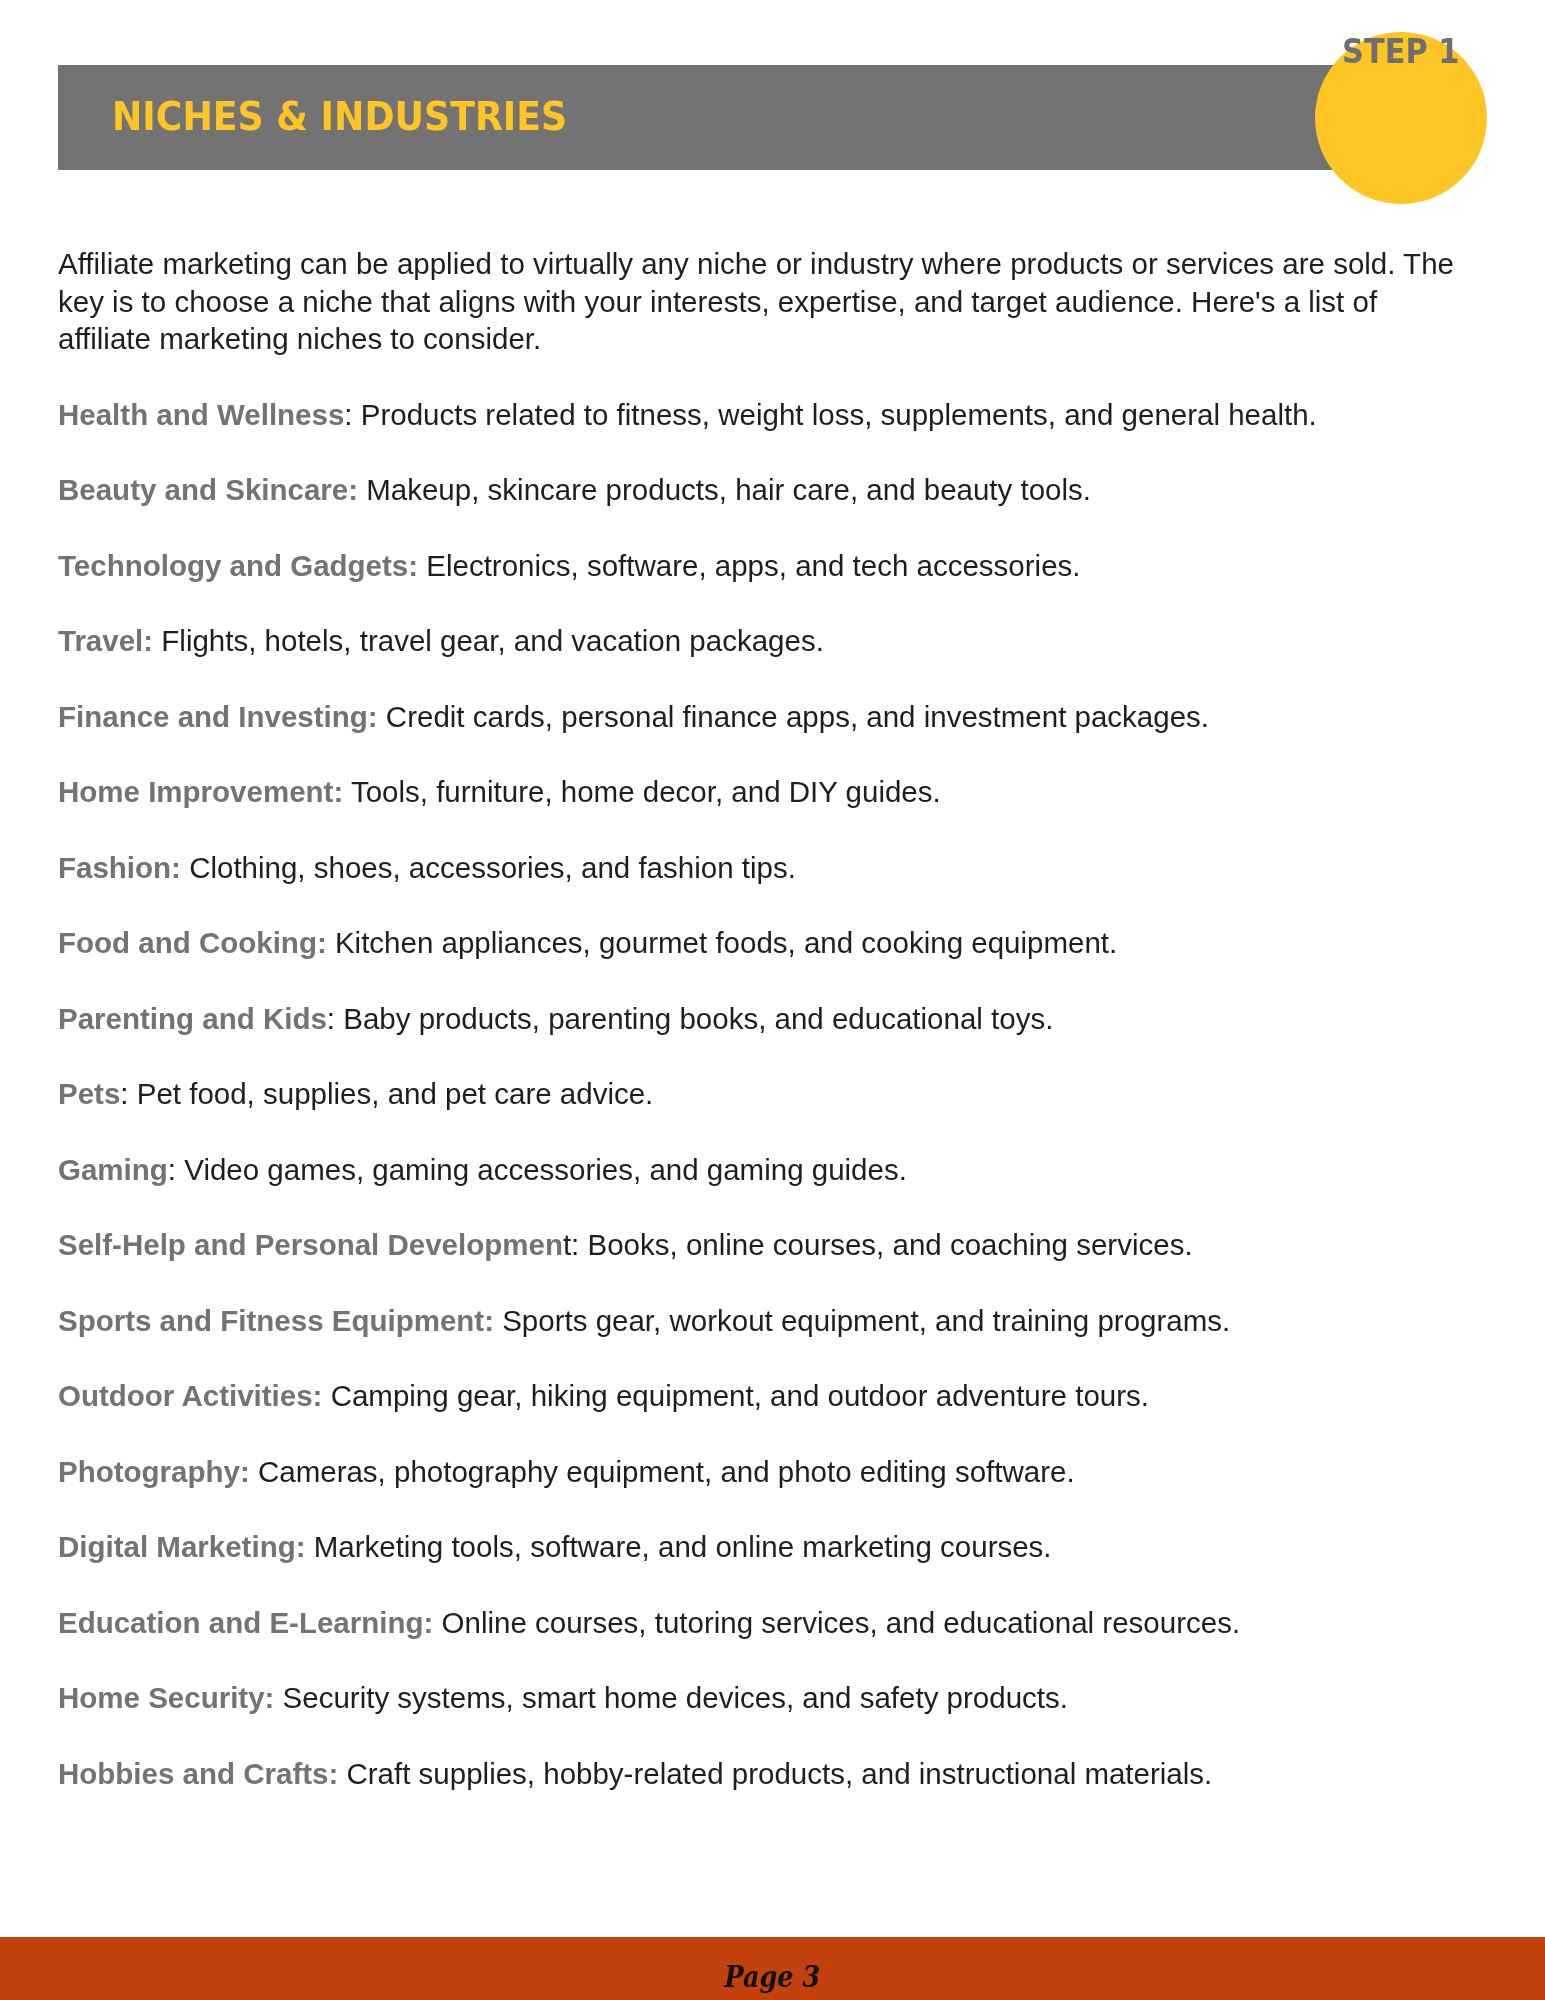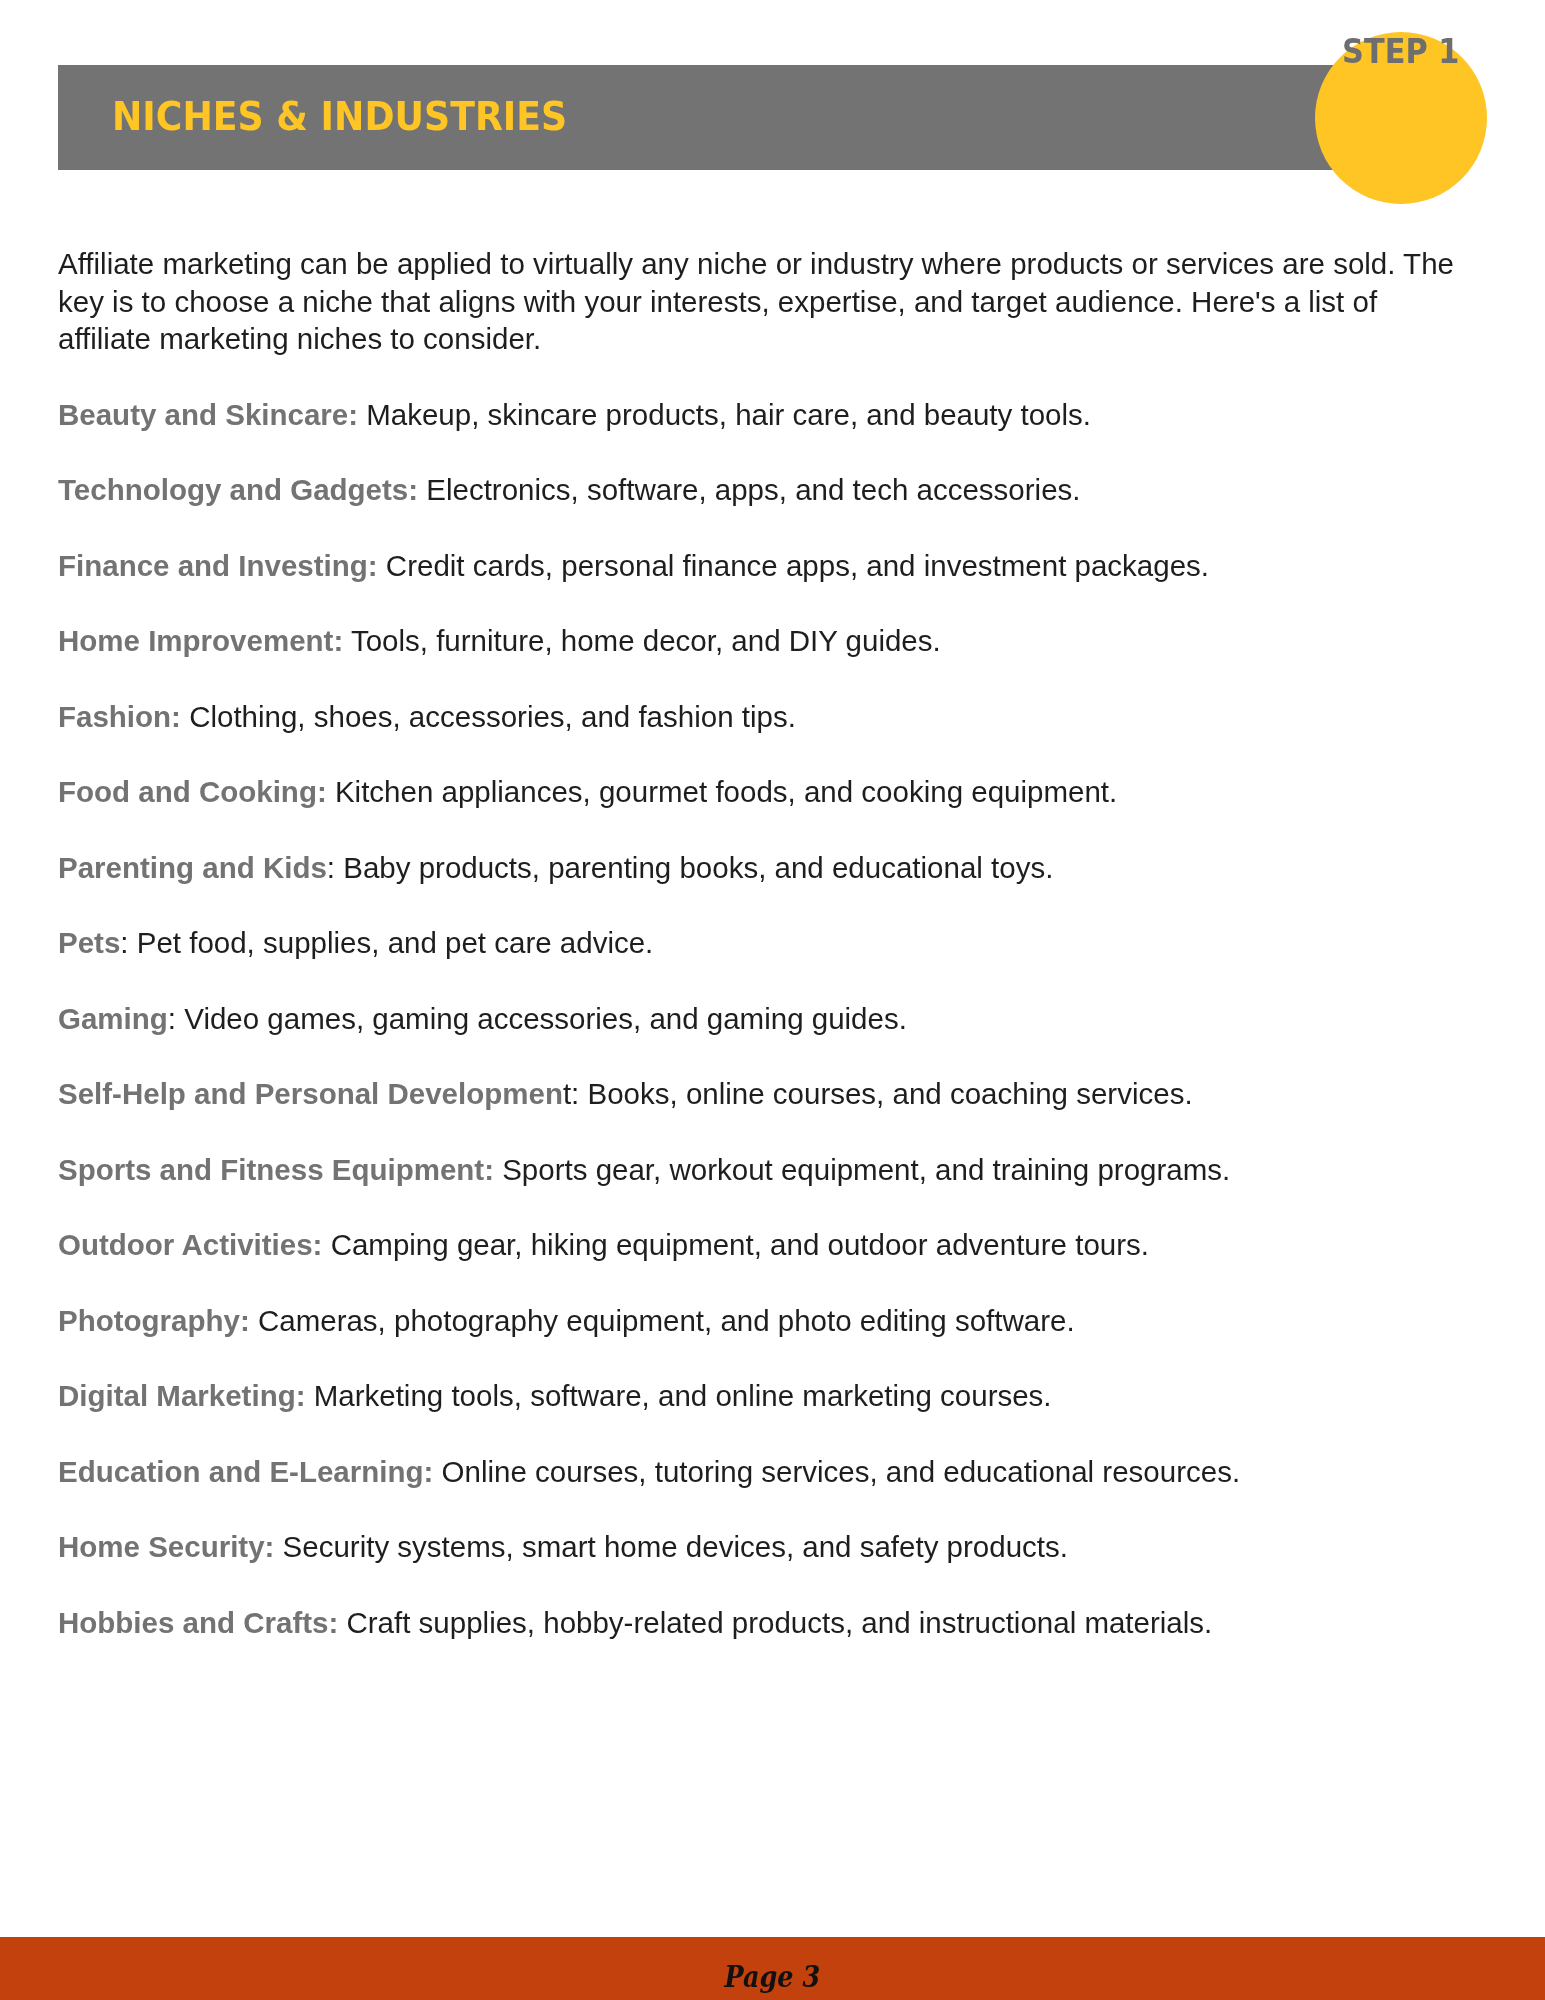--- a/index.html
+++ b/index.html
@@ -49,22 +49,24 @@
 
 <div class="header-bar"></div>
 <div class="header-title">NICHES &amp; INDUSTRIES</div>
 <div class="step-circle">
   <span class="step-label">STEP 1</span>
 </div>
 
 <div class="content">
   <p class="intro">Affiliate marketing can be applied to virtually any niche or industry where products or services are sold. The key is to choose a niche that aligns with your interests, expertise, and target audience. Here's a list of affiliate marketing niches to consider.</p>
   <div id="niche-list">
+      <p class="niche"><span class="name">Health and Wellness</span><span class="sep">: </span><span class="desc">Products related to fitness, weight loss, supplements, and general health.</span></p>
       <p class="niche"><span class="name">Beauty and Skincare:</span><span class="sep"> </span><span class="desc">Makeup, skincare products, hair care, and beauty tools.</span></p>
       <p class="niche"><span class="name">Technology and Gadgets:</span><span class="sep"> </span><span class="desc">Electronics, software, apps, and tech accessories.</span></p>
+      <p class="niche"><span class="name">Travel:</span><span class="sep"> </span><span class="desc">Flights, hotels, travel gear, and vacation packages.</span></p>
       <p class="niche"><span class="name">Finance and Investing:</span><span class="sep"> </span><span class="desc">Credit cards, personal finance apps, and investment packages.</span></p>
       <p class="niche"><span class="name">Home Improvement:</span><span class="sep"> </span><span class="desc">Tools, furniture, home decor, and DIY guides.</span></p>
       <p class="niche"><span class="name">Fashion:</span><span class="sep"> </span><span class="desc">Clothing, shoes, accessories, and fashion tips.</span></p>
       <p class="niche"><span class="name">Food and Cooking:</span><span class="sep"> </span><span class="desc">Kitchen appliances, gourmet foods, and cooking equipment.</span></p>
       <p class="niche"><span class="name">Parenting and Kids</span><span class="sep">: </span><span class="desc">Baby products, parenting books, and educational toys.</span></p>
       <p class="niche"><span class="name">Pets</span><span class="sep">: </span><span class="desc">Pet food, supplies, and pet care advice.</span></p>
       <p class="niche"><span class="name">Gaming</span><span class="sep">: </span><span class="desc">Video games, gaming accessories, and gaming guides.</span></p>
       <p class="niche"><span class="name">Self-Help and Personal Developmen</span><span class="sep">t: </span><span class="desc">Books, online courses, and coaching services.</span></p>
       <p class="niche"><span class="name">Sports and Fitness Equipment:</span><span class="sep"> </span><span class="desc">Sports gear, workout equipment, and training programs.</span></p>
       <p class="niche"><span class="name">Outdoor Activities:</span><span class="sep"> </span><span class="desc">Camping gear, hiking equipment, and outdoor adventure tours.</span></p>

